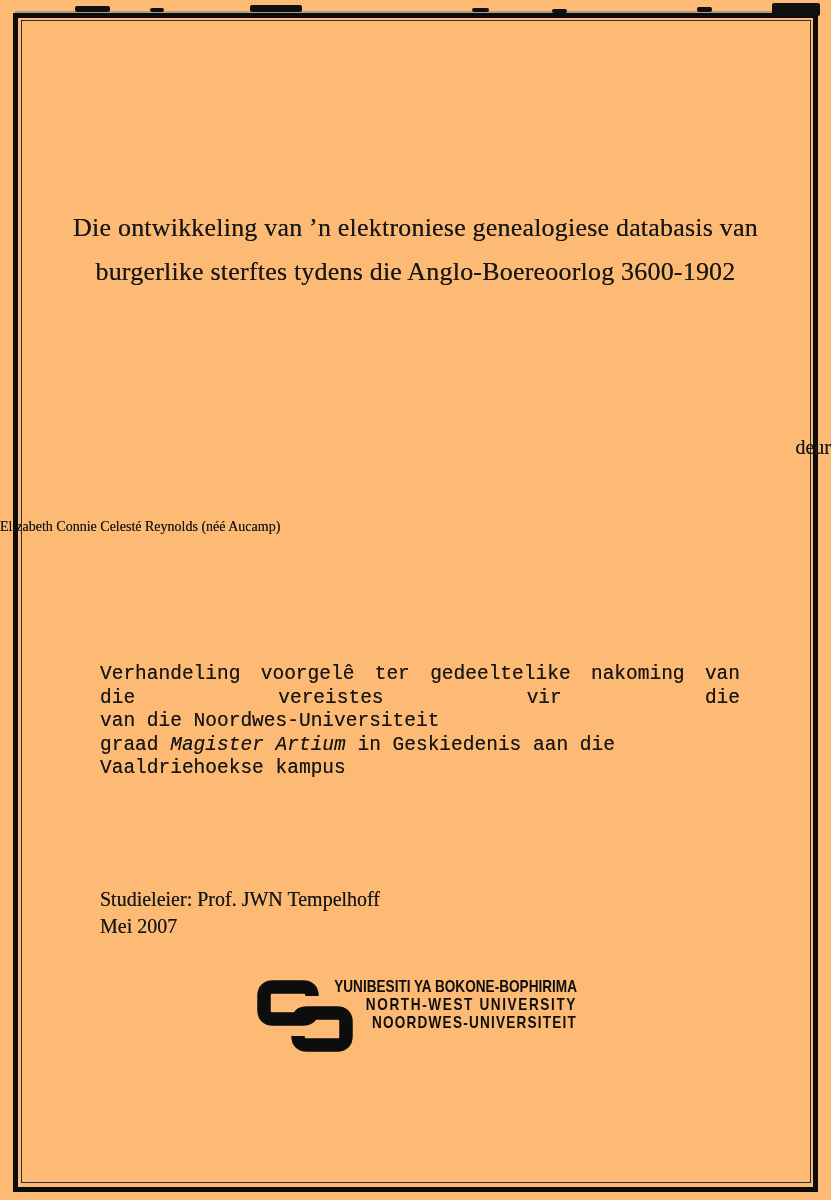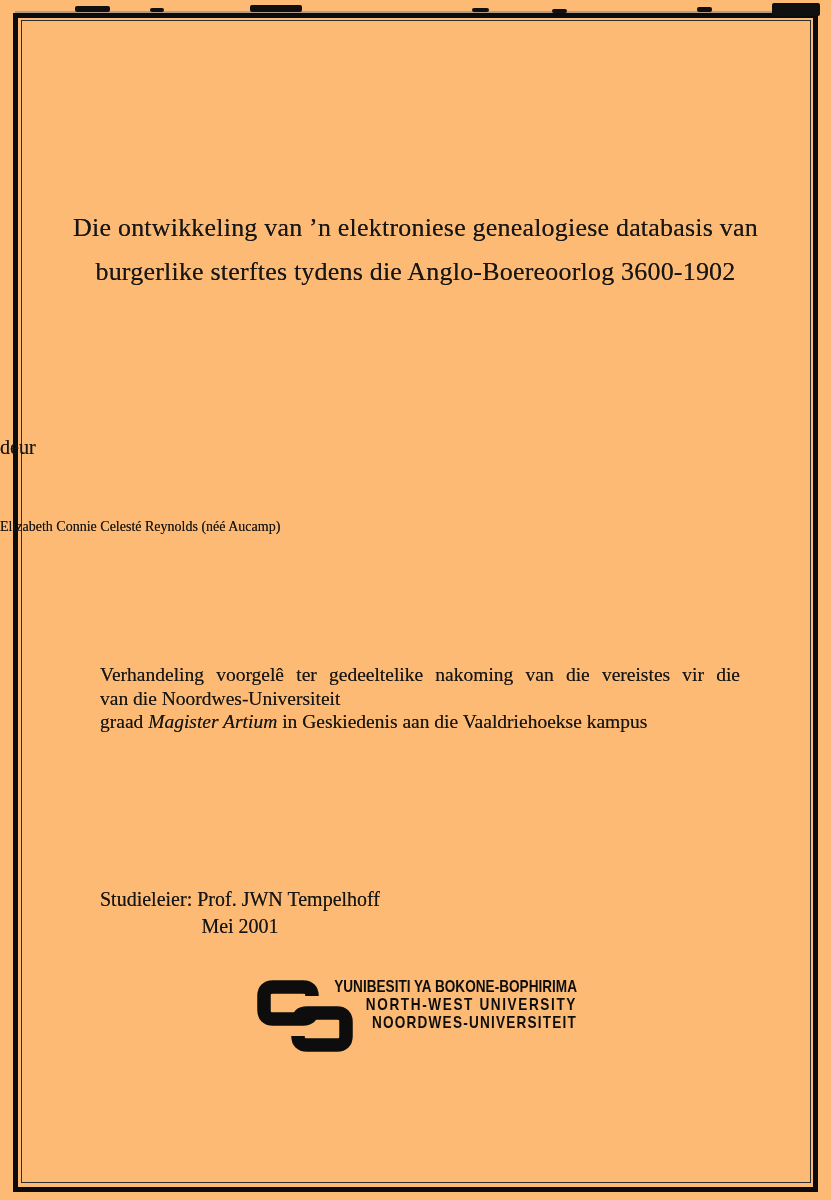--- a/index.html
+++ b/index.html
@@ -27,34 +27,34 @@
   
   .smudge { position: absolute; background: #101010; border-radius: 2px; }
   .grayband { position: absolute; left: 15px; right: 15px; top: 11px; height: 2px; background: #8f8f8f; opacity: .7; }
 
   .title {
     position: absolute; left: 50px; right: 50px; top: 206px;
     text-align: center; font-size: 26px; line-height: 44px; letter-spacing: 0.2px;
   }
   .byline {
     position: absolute; left: 0; right: 0; top: 436px;
-    text-align: left; font-size: 20px;
+    text-align: right; font-size: 20px;
   }
   .author {
     position: absolute; left: 0; right: 0; top: 519px;
     font-size: 14px;
   }
   .statement {
     position: absolute; left: 100px; width: 640px; top: 663px;
-    font-size: 19.5px; line-height: 23.5px;
+    font-size: 19.5px; line-height: 23.5px; font-family: Liberation Mono, monospace;
   }
   .statement .justified { text-align: justify; text-align-last: justify; }
   .supervisor {
     position: absolute; left: 100px; top: 886px;
-    font-size: 20px; line-height: 27px; text-align: center;
+    font-size: 20px; line-height: 27px;
   }
 
   
   .logo-mark { position: absolute; left: 257px; top: 980px; width: 96px; height: 72px; }
   .logo-text {
     position: absolute; left: 262px; top: 978px; width: 315px;
     text-align: right;
     font-family: "Liberation Sans", sans-serif;
     font-weight: bold; font-size: 17px; line-height: 18px;
     color: #0e0e0e; white-space: nowrap;
@@ -90,21 +90,21 @@
   <div class="author serif-ink">Elizabeth Connie Celesté Reynolds (néé Aucamp)</div>
 
   <div class="statement serif-ink">
     <div class="justified">Verhandeling voorgelê ter gedeeltelike nakoming van die vereistes vir die</div>
     <div>van die Noordwes-Universiteit</div>
     <div><span>graad</span> <i>Magister Artium</i> <span>in Geskiedenis aan die Vaaldriehoekse kampus</span></div>
   </div>
 
   <div class="supervisor serif-ink">
     <div>Studieleier: Prof. JWN Tempelhoff</div>
-    <div>Mei 2001</div>
+    <div>Mei 2007</div>
   </div>
 
   <div>
     <svg class="logo-mark" viewBox="0 0 96 72" aria-hidden="true">
       <path d="M 55,16 Q 55,7 46,7 L 16,7 Q 7,7 7,16 L 7,30 Q 7,39 16,39 L 46,39 Q 55,39 55,31" fill="none" stroke="#0d0d0d" stroke-width="13.5" stroke-linecap="butt"></path>
       <path d="M 41,56 Q 41,65 50,65 L 80,65 Q 89,65 89,56 L 89,42 Q 89,33 80,33 L 50,33 Q 41,33 41,41" fill="none" stroke="#0d0d0d" stroke-width="13.5" stroke-linecap="butt"></path>
     </svg>
     <div class="logo-text">
       <div class="l1">YUNIBESITI YA BOKONE-BOPHIRIMA</div>
       <div class="l2">NORTH-WEST UNIVERSITY</div>

